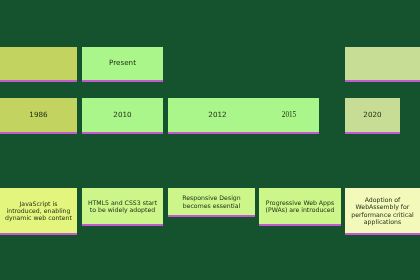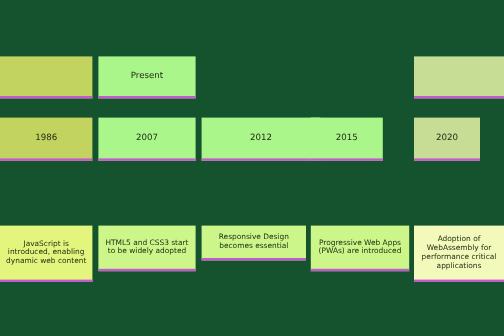--- a/index.html
+++ b/index.html
@@ -65,26 +65,26 @@
     <span>Present</span>
   </div>
   <div class="bar row-present" style="left: 345px; width: 75px; background: rgb(199, 220, 148); border-bottom-color: rgb(196, 90, 208); color: rgb(29, 43, 18);">
     <span></span>
   </div>
 
   <div class="bar row-years" style="left: 0px; width: 77px; background: rgb(194, 211, 95); border-bottom-color: rgb(196, 90, 208); color: rgb(29, 43, 18);">
     <span>1986</span>
   </div>
   <div class="bar row-years" style="left: 82px; width: 81px; background: rgb(170, 246, 138); border-bottom-color: rgb(196, 90, 208); color: rgb(29, 43, 18);">
-    <span>2007</span>
+    <span>2010</span>
   </div>
   <div class="bar row-years" style="left: 168px; width: 99px; background: rgb(170, 246, 138); border-bottom-color: rgb(196, 90, 208); color: rgb(29, 43, 18);">
     <span>2012</span>
   </div>
-  <div class="bar row-years" style="left: 259px; width: 60px; background: rgb(170, 246, 138); border-bottom-color: rgb(196, 90, 208); color: rgb(29, 43, 18);">
+  <div class="bar row-years" style="left: 259px; width: 60px; background: rgb(170, 246, 138); border-bottom-color: rgb(196, 90, 208); color: rgb(29, 43, 18); font-family: Liberation Serif, serif;">
     <span>2015</span>
   </div>
   <div class="bar row-years" style="left: 345px; width: 55px; background: rgb(199, 220, 148); border-bottom-color: rgb(196, 90, 208); color: rgb(29, 43, 18);">
     <span>2020</span>
   </div>
 
   <div class="bar row-desc" style="left: 0px; width: 77px; height: 47px; background: rgb(228, 245, 126); border-bottom-color: rgb(196, 90, 208); color: rgb(29, 43, 18);">
     <span class="desc-inner">JavaScript is introduced, enabling dynamic web content</span>
   </div>
   <div class="bar row-desc" style="left: 82px; width: 81px; height: 38px; background: rgb(204, 246, 138); border-bottom-color: rgb(196, 90, 208); color: rgb(29, 43, 18);">

